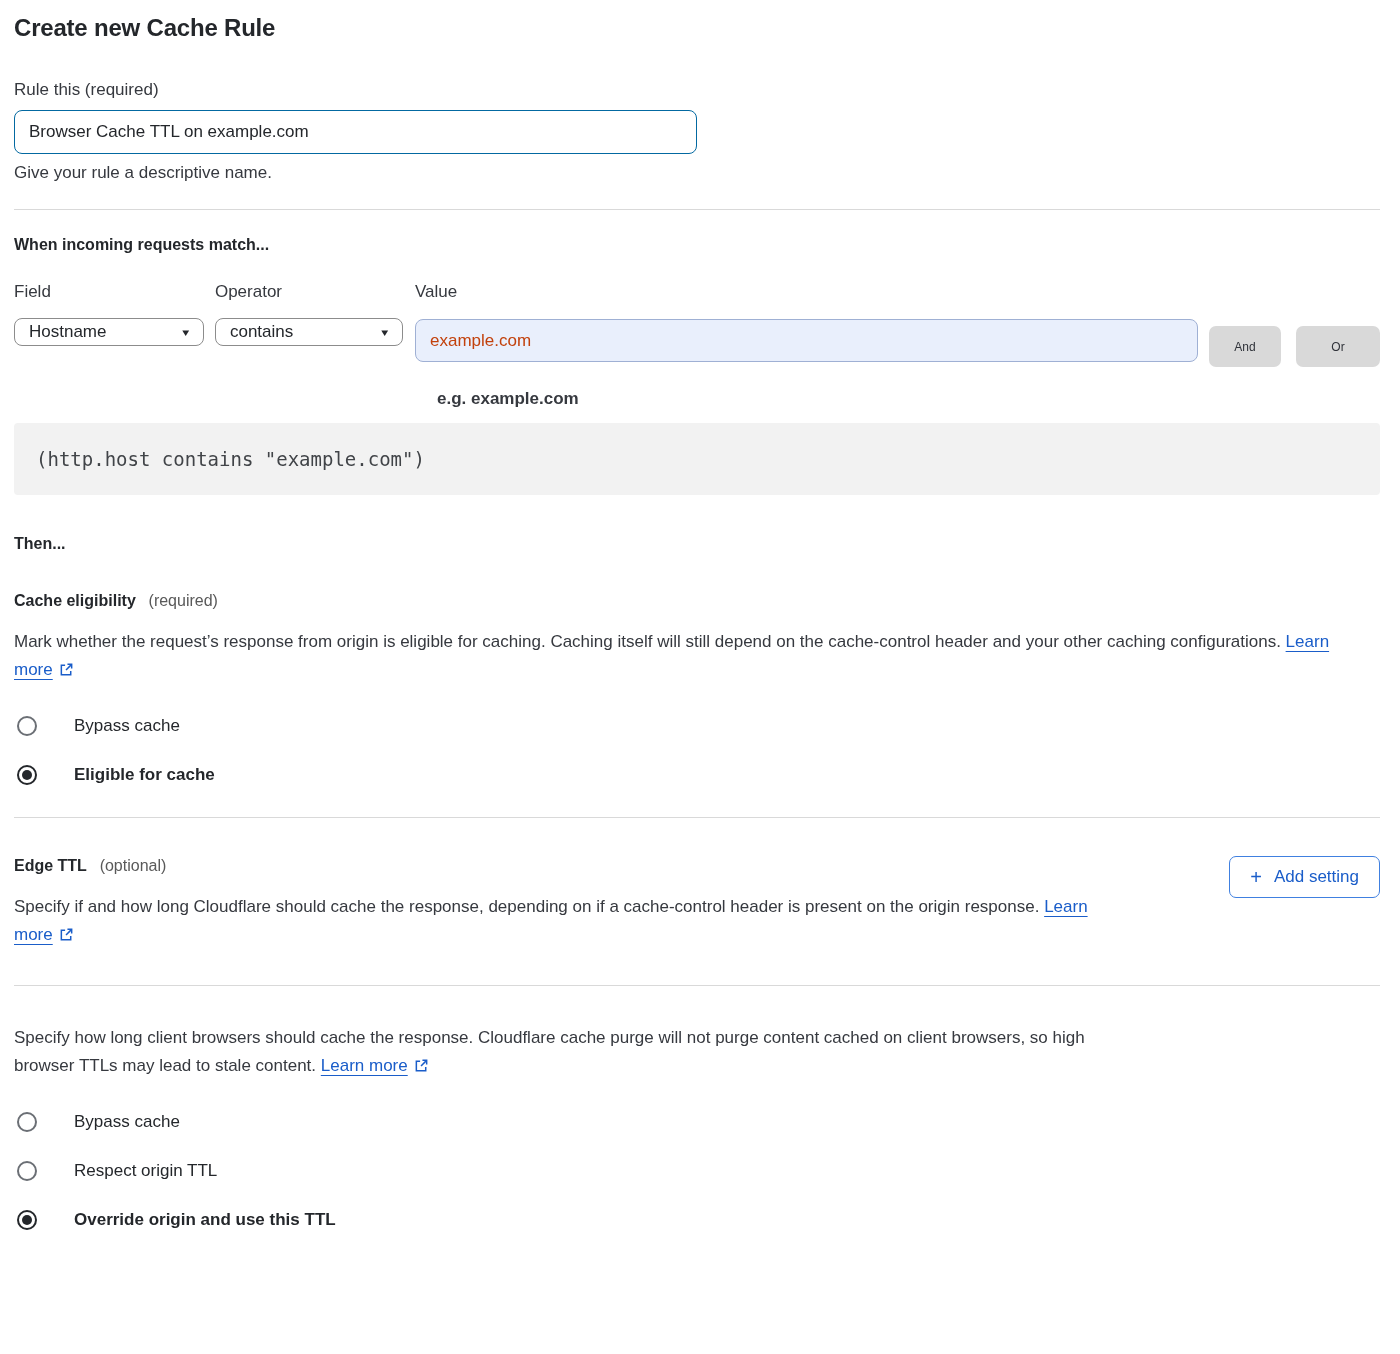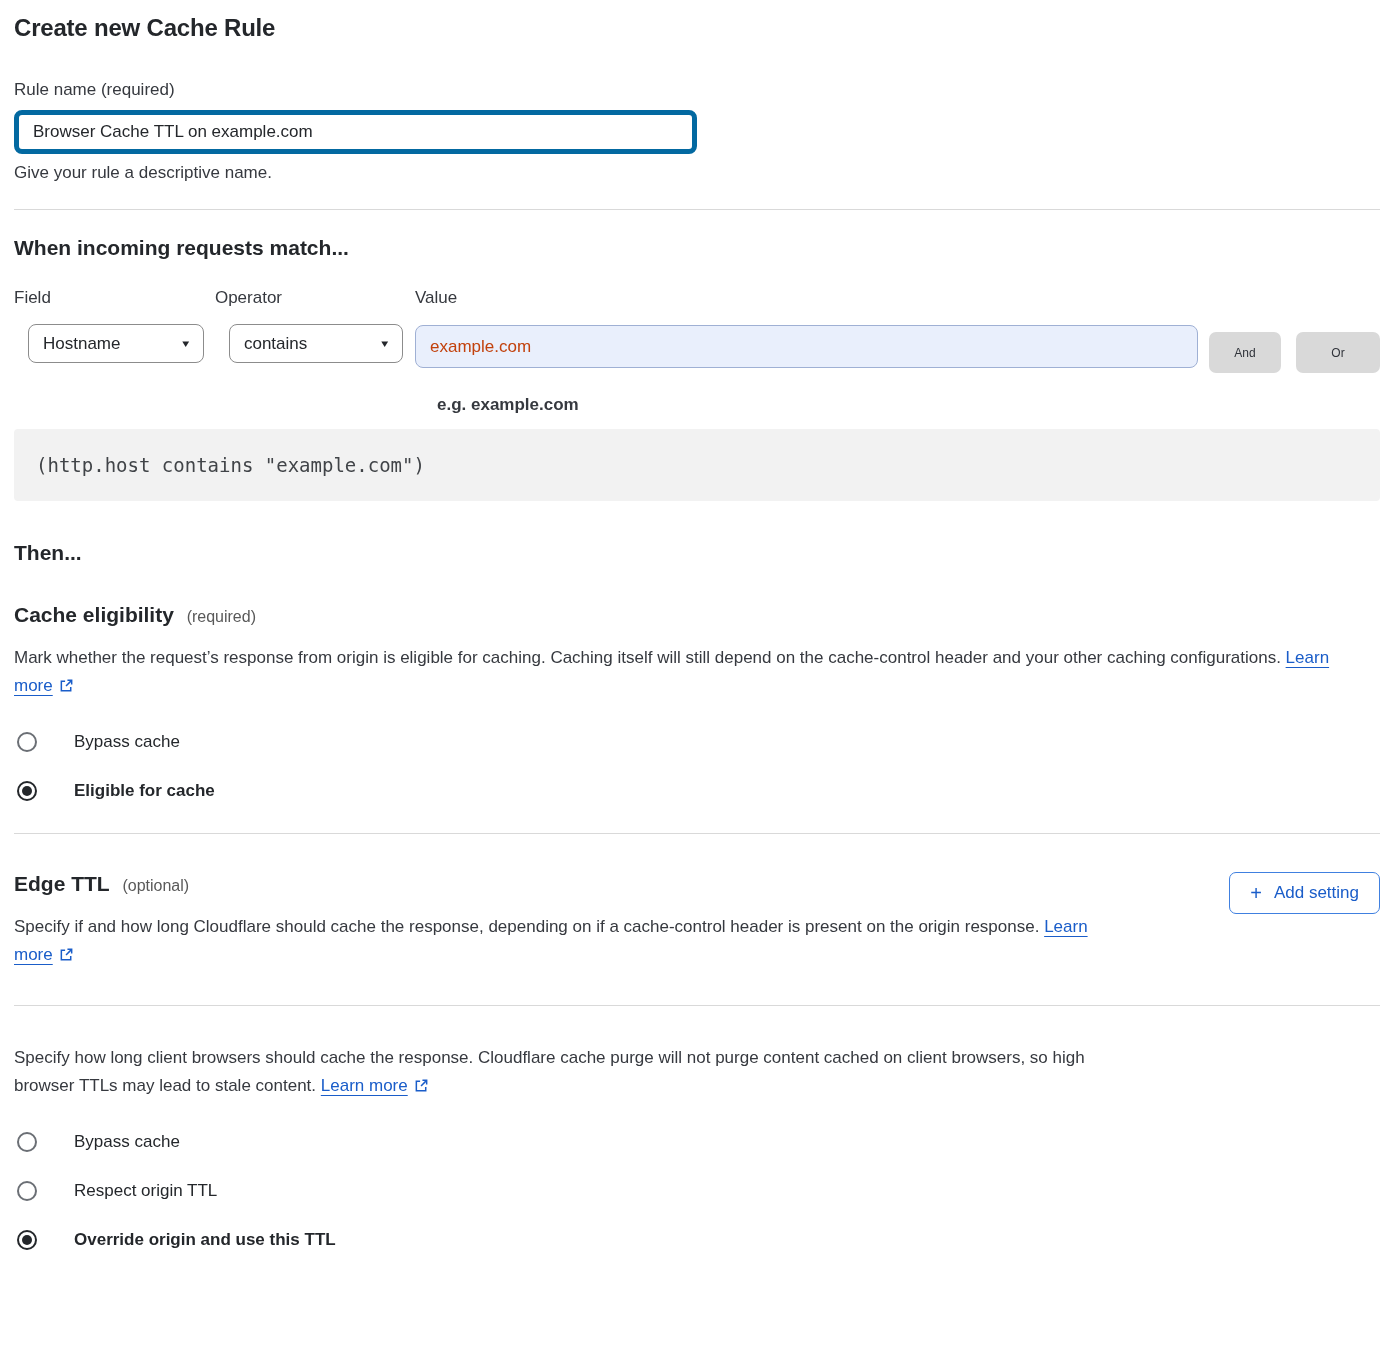--- a/index.html
+++ b/index.html
@@ -16,45 +16,45 @@
   .content { width: 1366px; }
 
   h1.page-title {
     font-size: 24px; font-weight: 700; color: #24272b;
     letter-spacing: -0.2px;
     margin-bottom: 38px;
   }
   .field-label { font-size: 17px; color: #36393f; margin-bottom: 10px; display: block; }
   .text-input {
     width: 683px; height: 44px;
-    border: 5px solid #0369a1; border-radius: 8px;
+    border: 1px solid #0369a1; border-radius: 8px;
     font-family: "Liberation Sans", sans-serif;
     font-size: 17px; color: #24272b;
     padding: 0 14px; background: #fff; outline: none;
   }
   .help-text { font-size: 17px; color: #36393f; margin-top: 9px; }
 
   .divider { border: none; border-top: 1px solid #d9d9d9; margin: 26px 0 0 0; width: 1366px; }
 
-  h2.section-heading { font-size: 21px; font-weight: 700; color: #24272b; }
+  h2.section-heading { font-size: 16px; font-weight: 700; color: #24272b; }
   .req-tag { font-size: 16px; font-weight: 400; color: #595959; margin-left: 8px; }
 
   
   .match-section { margin-top: 26px; }
   .match-cols { display: flex; margin-top: 28px; }
   .col-field { width: 201px; margin-right: 11px; }
   .col-operator { width: 199px; margin-right: 12px; }
   .col-value { width: 783px; margin-right: 11px; }
   .col-label { font-size: 17px; color: #36393f; margin-bottom: 16px; }
 
   .select-box {
-    height: 39px; border: 1px solid #8c8c8c; border-radius: 8px;
+    height: 28px; border: 1px solid #8c8c8c; border-radius: 8px;
     background: #fff; display: flex; align-items: center;
     padding: 0 14px; justify-content: space-between;
-    cursor: pointer; font-size: 17px; color: #24272b; margin-left: 14px;
+    cursor: pointer; font-size: 17px; color: #24272b;
   }
   .chev { font-size: 11px; color: #24272b; line-height: 1; transform: scaleX(1.25); }
 
   .value-input {
     width: 783px; height: 43px; margin-top: 1px;
     background: #e9effc; border: 1px solid #9fb0d4; border-radius: 8px;
     font-family: "Liberation Sans", sans-serif;
     font-size: 17px; color: #c2410c; padding: 0 14px; outline: none;
   }
   .andor-wrap { display: flex; align-items: flex-start; padding-top: 3px; }
@@ -122,21 +122,21 @@
 </style>
 </head>
 <body>
 
 <div class="page">
   <div class="content">
 
     <h1 class="page-title">Create new Cache Rule</h1>
 
     
-    <label class="field-label">Rule name (required)</label>
+    <label class="field-label">Rule this (required)</label>
     <input class="text-input" type="text" value="Browser Cache TTL on example.com" style="">
     <div class="help-text">Give your rule a descriptive name.</div>
 
     <hr class="divider">
 
     
     <div class="match-section">
       <h2 class="section-heading">When incoming requests match...</h2>
 
       <div class="match-cols">

